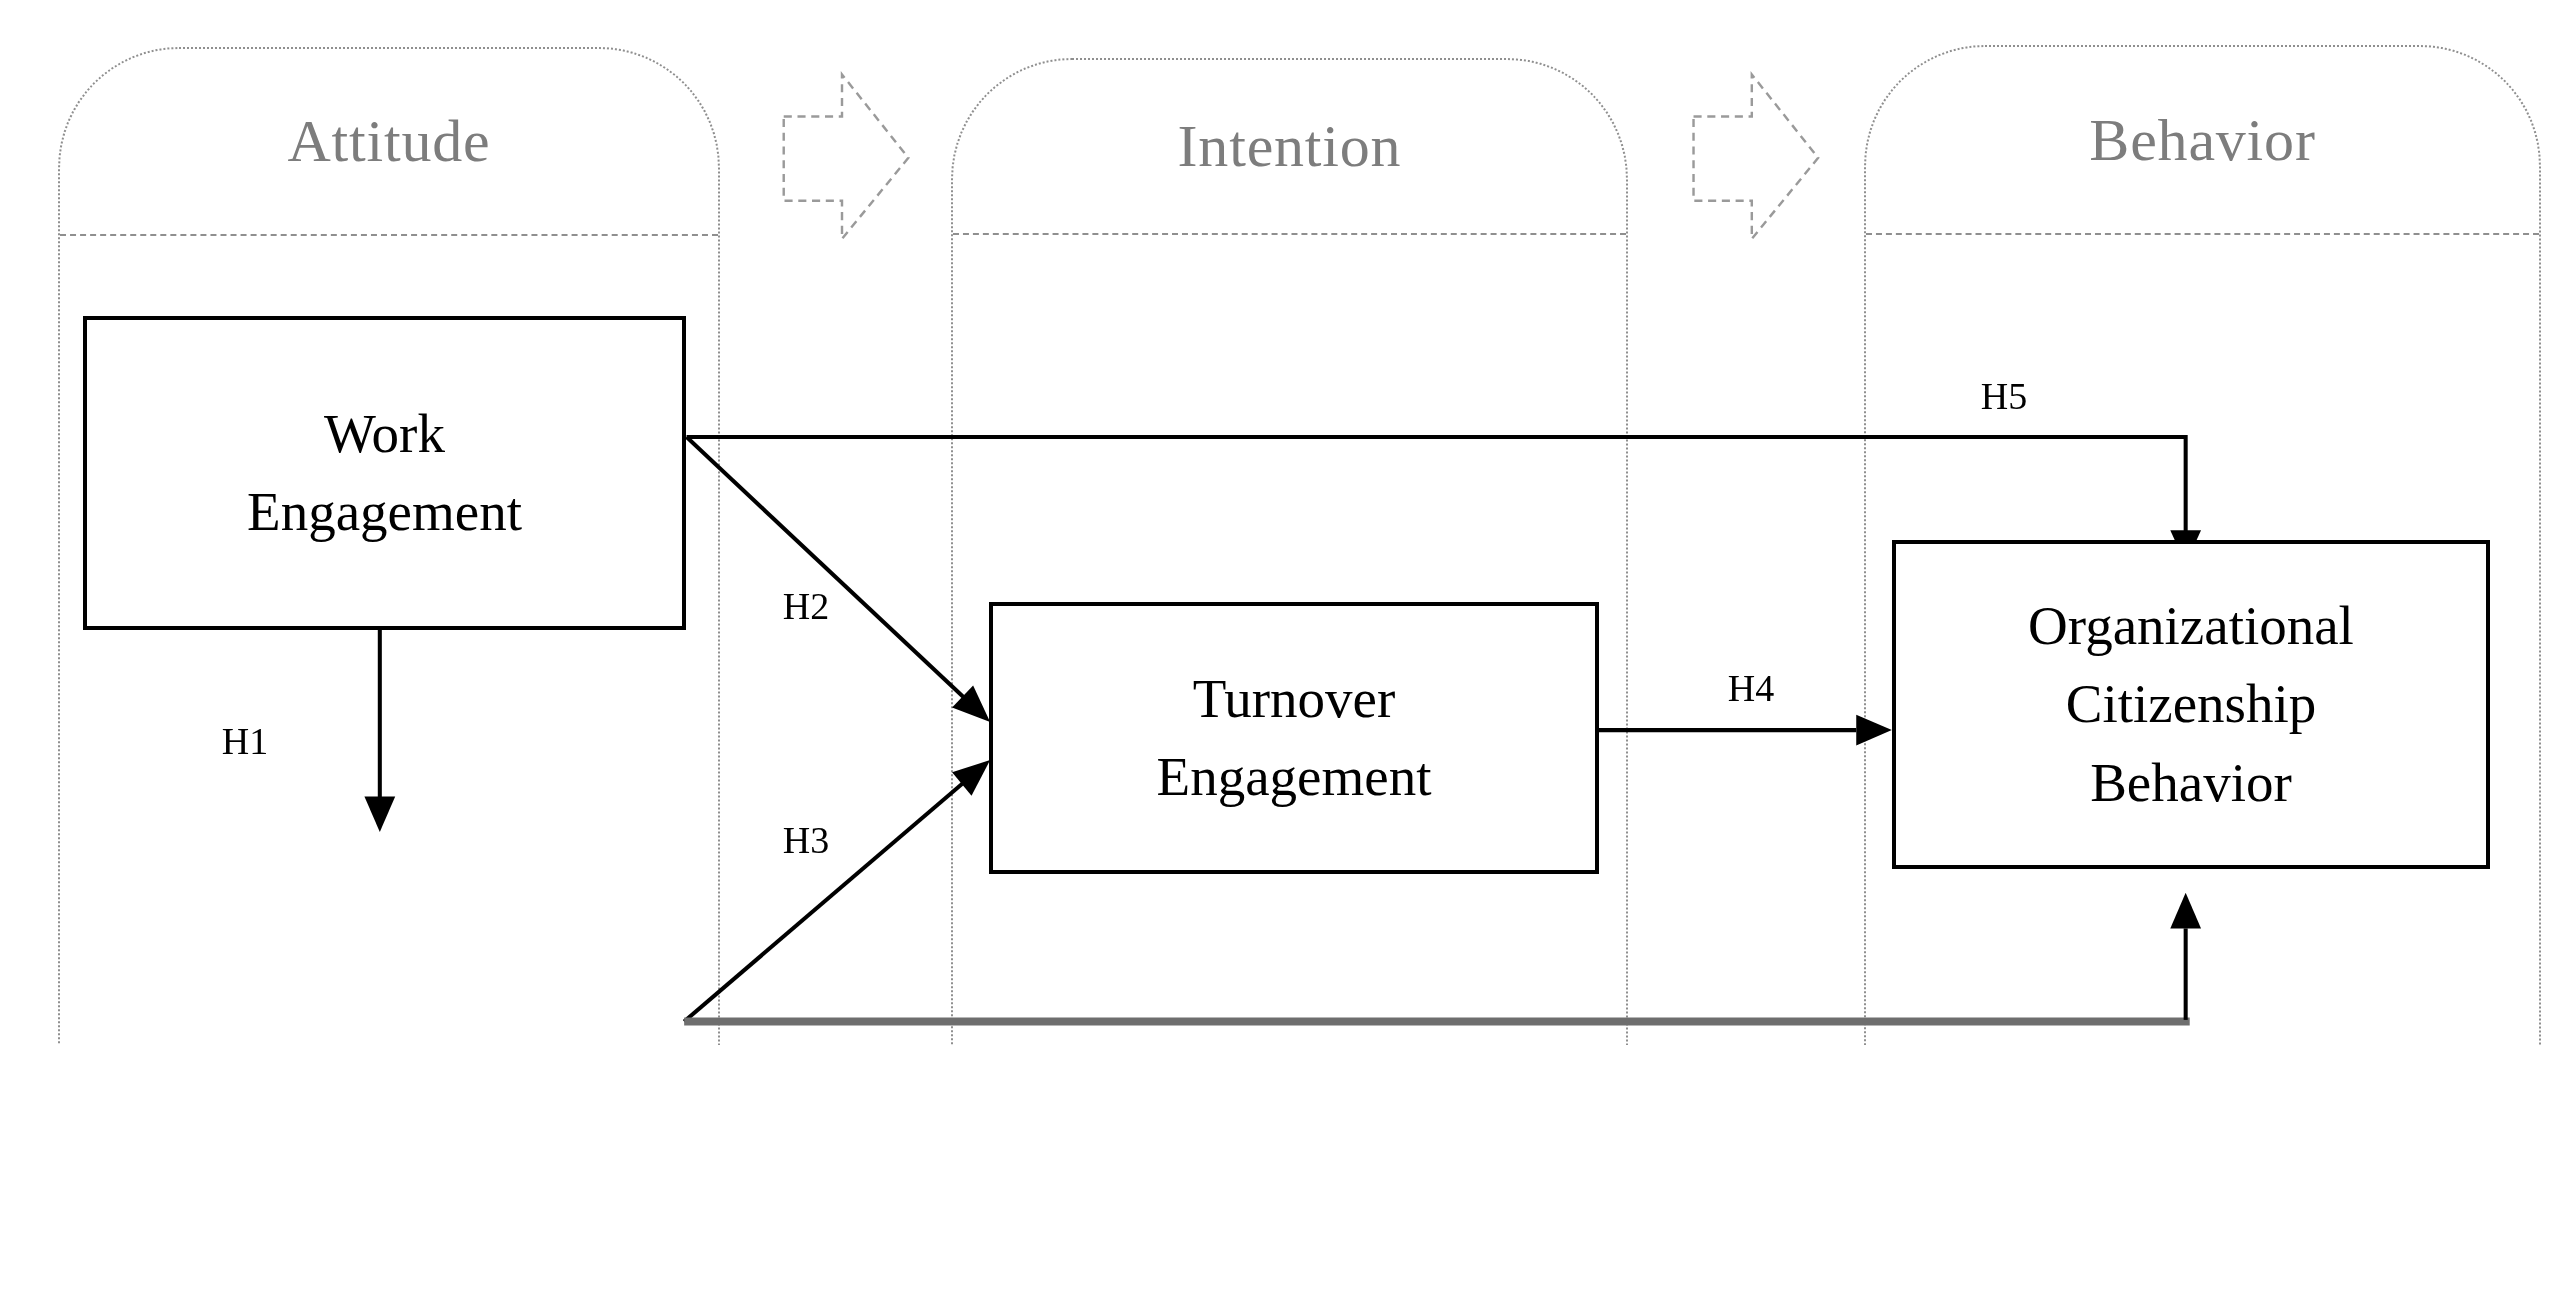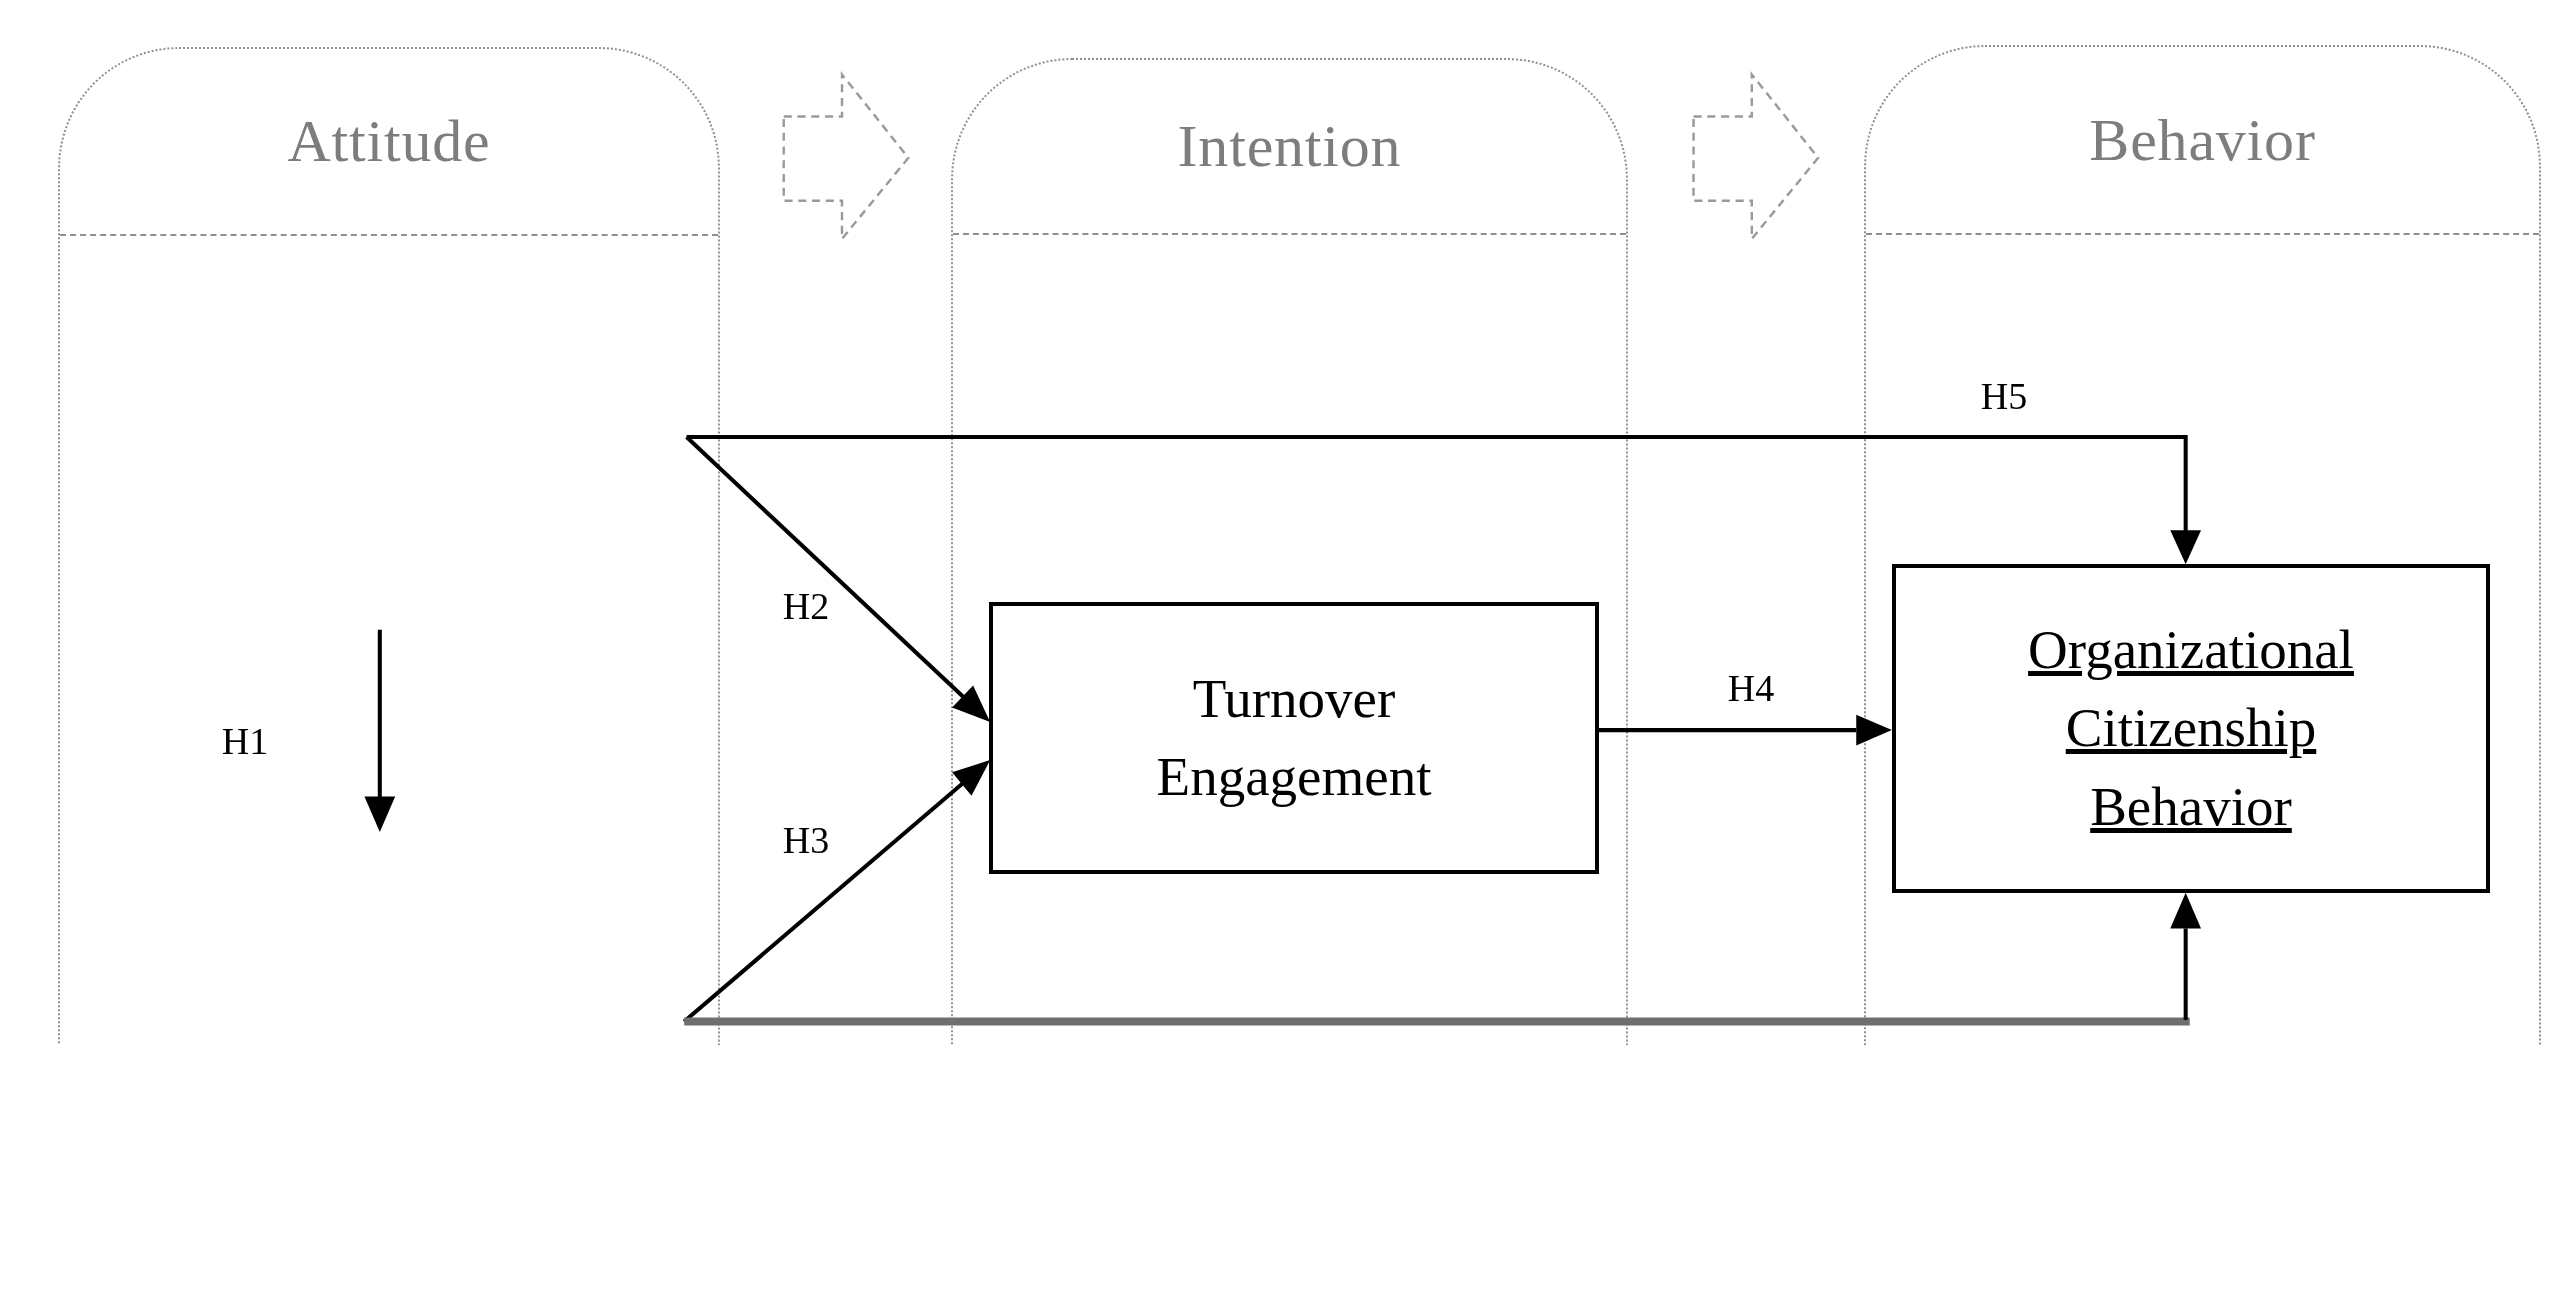--- a/index.html
+++ b/index.html
@@ -116,28 +116,32 @@
     <polygon class="arrowhead" points="2337,902 2293,883 2293,921"></polygon>
 
     <polyline class="conn-line" points="848,540 2700,540 2700,656"></polyline>
     <polygon class="arrowhead" points="2700,697 2681,655 2719,655"></polygon>
 
     <line class="conn-line-thick" x1="845" y1="1262" x2="2705" y2="1262"></line>
     <line class="conn-line" x1="2700" y1="1260" x2="2700" y2="1147"></line>
     <polygon class="arrowhead" points="2700,1103 2681,1147 2719,1147"></polygon>
   </svg>
 
+  <div class="construct" style="left:83px;top:316px;width:603px;height:314px;">
+    <span class="construct-label">Work
+Engagement</span>
+  </div>
 
 
   <div class="construct" style="left:989px;top:602px;width:610px;height:272px;">
     <span class="construct-label">Turnover
 Engagement</span>
   </div>
 
-  <div class="construct" style="left:1892px;top:564px;width:598px;height:329px;text-decoration:underline;">
+  <div class="construct" style="left:1892px;top:540px;width:598px;height:329px;">
     <span class="construct-label">Organizational
 Citizenship
 Behavior</span>
   </div>
 
   <div class="hlabel" style="left:245px;top:741px;">H1</div>
   <div class="hlabel" style="left:806px;top:606px;">H2</div>
   <div class="hlabel" style="left:806px;top:840px;">H3</div>
   <div class="hlabel" style="left:1751px;top:688px;">H4</div>
   <div class="hlabel" style="left:2004px;top:396px;">H5</div>

